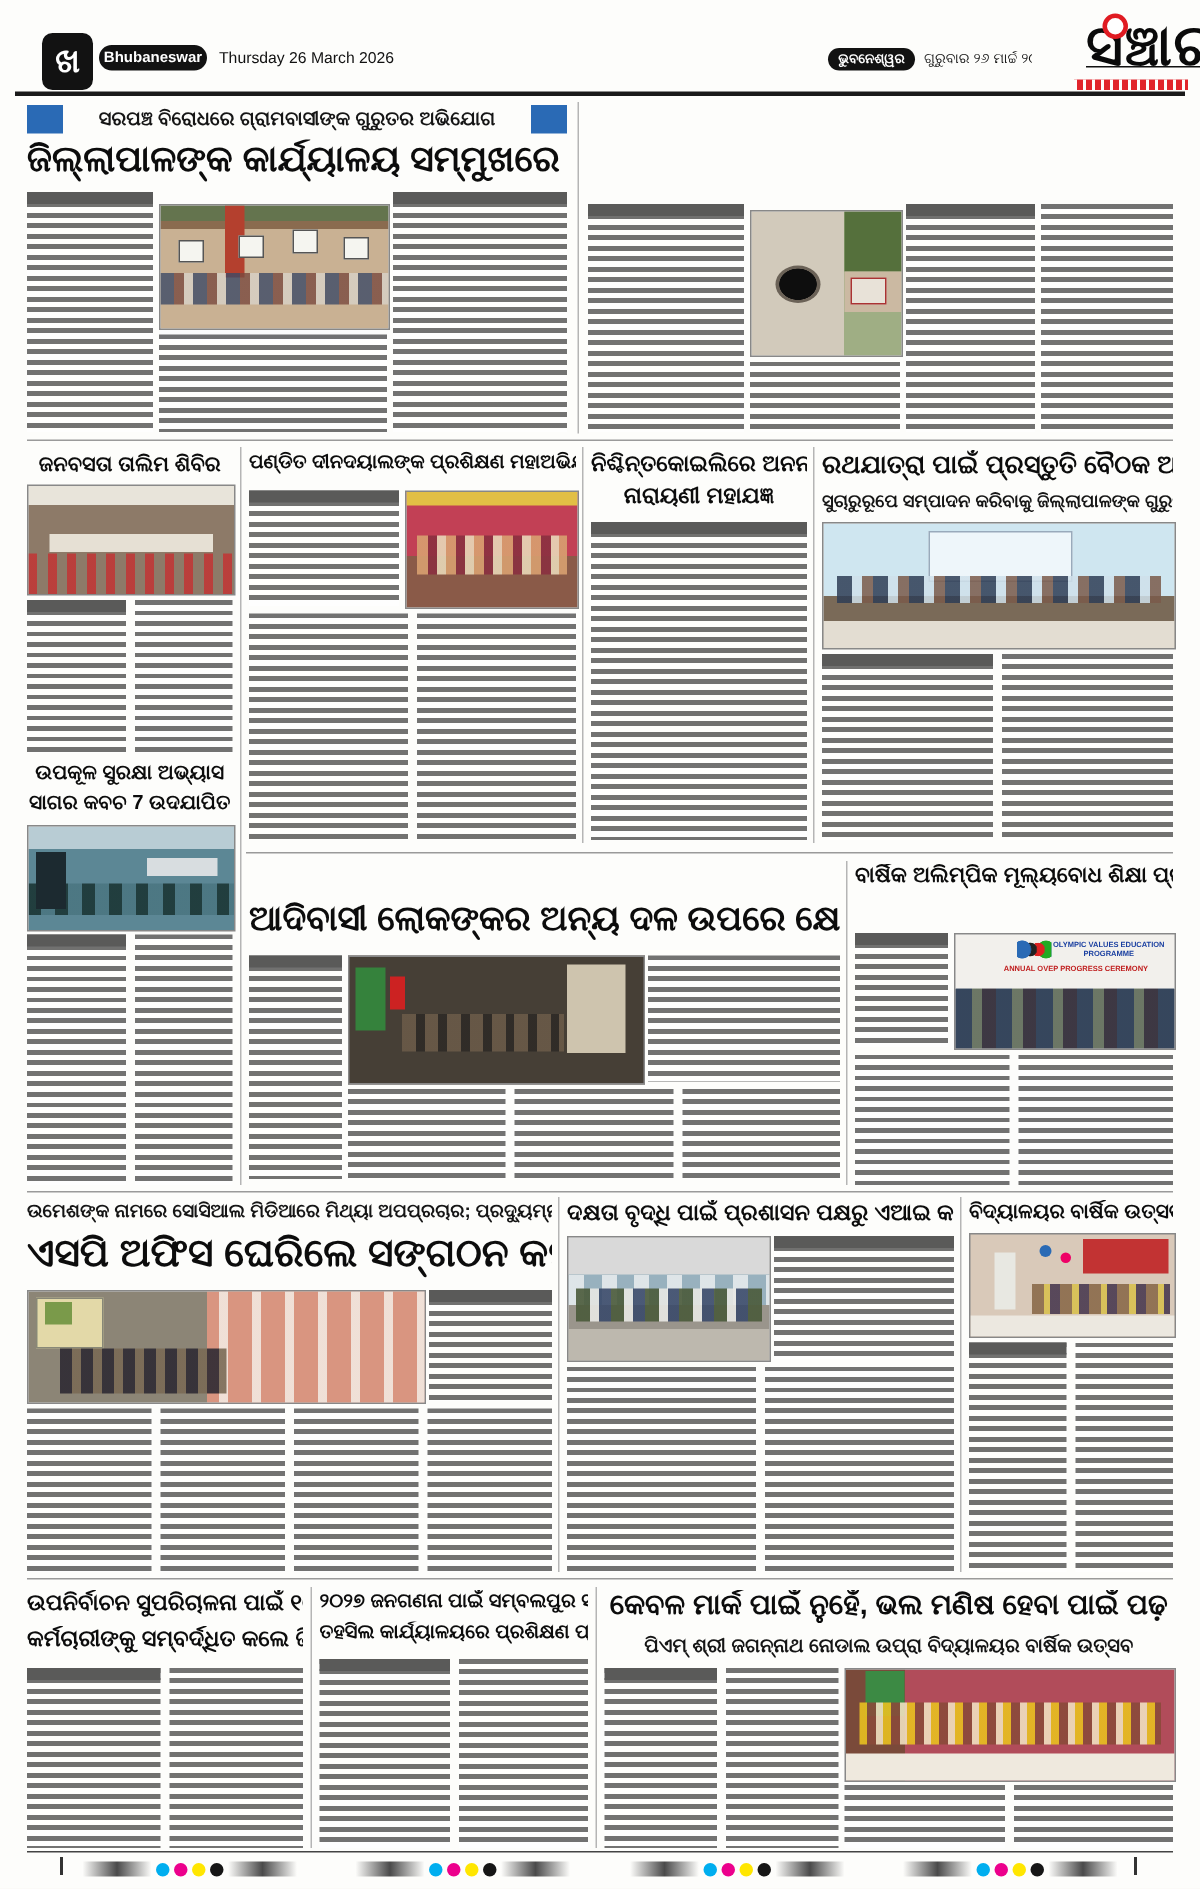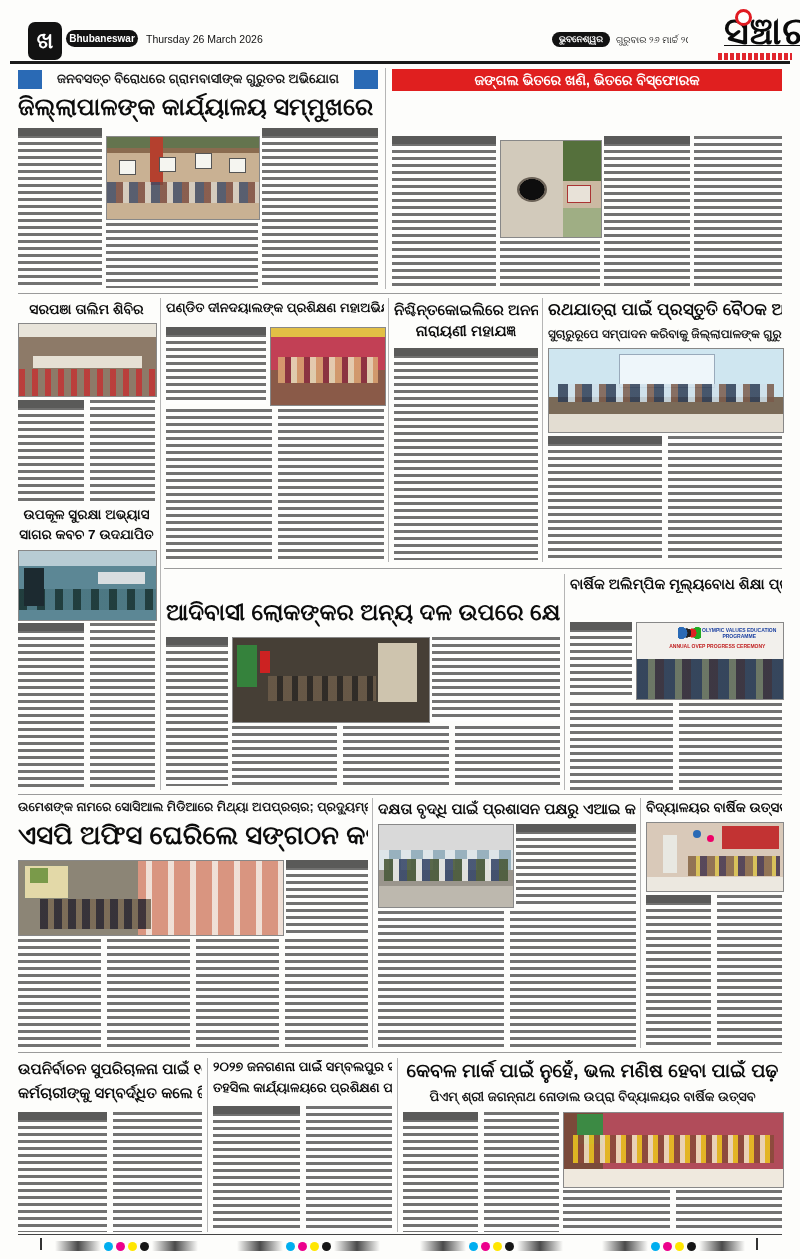--- a/index.html
+++ b/index.html
@@ -75,56 +75,53 @@
 
   <div class="abs clip" style="left:724px;top:12px;width:102px;height:46px;text-decoration:underline;">
     <span class="mast">ସଞ୍ଚାର</span>
   </div>
   <div class="abs mast-ring" style="left:735px;top:9px;"></div>
   <div class="abs mast-strip" style="left:716px;top:53px;width:76px;height:7px;"></div>
 
   <div class="abs rule-h" style="left:10px;top:61px;width:780px;height:3px;"></div>
 
   <div class="abs bluebox" style="left:18px;top:70px;width:24px;height:19px;"></div>
-  <div class="abs kick ctr nw clip" style="left:46px;top:71px;width:304px;font-size:13px;">ଜନବସତ୍ଚ ବିରୋଧରେ ଗ୍ରାମବାସୀଙ୍କ ଗୁରୁତର ଅଭିଯୋଗ</div>
+  <div class="abs kick ctr nw clip" style="left:46px;top:71px;width:304px;font-size:13px;">ସରପଞ୍ଚ ବିରୋଧରେ ଗ୍ରାମବାସୀଙ୍କ ଗୁରୁତର ଅଭିଯୋଗ</div>
   <div class="abs bluebox" style="left:354px;top:70px;width:24px;height:19px;"></div>
   <div class="abs hl ctr nw clip" style="left:18px;top:93px;width:360px;height:31px;font-size:24px;">ଜିଲ୍ଲାପାଳଙ୍କ କାର୍ଯ୍ୟାଳୟ ସମ୍ମୁଖରେ ଧାରଣ</div>
 
   <div class="abs greek first" style="left:18px;top:128px;width:84px;height:160px;"></div>
   <div class="photo p1" style="left:106px;top:136px;width:152px;height:82px;">
     <span class="ph" style="left:28%;top:0;width:9%;height:58%;background:#b4402e;"></span>
     <span class="ph placard" style="left:8%;top:28%;width:10%;height:16%;"></span>
     <span class="ph placard" style="left:34%;top:24%;width:10%;height:16%;"></span>
     <span class="ph placard" style="left:58%;top:20%;width:10%;height:16%;"></span>
     <span class="ph placard" style="left:80%;top:26%;width:10%;height:16%;"></span>
     <span class="ph" style="left:0;top:55%;width:100%;height:26%;background:repeating-linear-gradient(90deg,#3d4a66 0 9px,#7a4a3f 9px 16px,#d8d2c8 16px 22px);opacity:.8;"></span>
   </div>
   <div class="abs greek" style="left:106px;top:223px;width:152px;height:65px;"></div>
   <div class="abs greek first" style="left:262px;top:128px;width:116px;height:160px;"></div>
 
   <div class="abs vdiv" style="left:385px;top:68px;height:221px;"></div>
 
-  <div class="abs redbar nw clip" style="left:392px;top:69px;width:390px;height:22px;font-size:14px;">
-      <span>ଜଙ୍ଗଲ ଭିତରେ ଖଣି, ଭିତରେ ବିସ୍ଫୋରକ</span>
-    </div>
 
   <div class="abs greek first" style="left:392px;top:136px;width:104px;height:152px;"></div>
   <div class="photo p2" style="left:500px;top:140px;width:100px;height:96px;">
     <span class="ph" style="left:16%;top:38%;width:30%;height:26%;background:radial-gradient(ellipse at center,#0e0e0e 0 58%,#6b6257 60% 100%);border-radius:50%;"></span>
     <span class="ph" style="left:62%;top:0;width:38%;height:42%;background:#55703c;"></span>
     <span class="ph" style="left:62%;top:42%;width:38%;height:28%;background:#cbb9a2;"></span>
     <span class="ph" style="left:66%;top:46%;width:22%;height:16%;background:#e8e2d8;border:1px solid #a33;"></span>
   </div>
   <div class="abs greek" style="left:500px;top:241px;width:100px;height:47px;"></div>
   <div class="abs greek first" style="left:604px;top:136px;width:86px;height:152px;"></div>
   <div class="abs greek" style="left:694px;top:136px;width:88px;height:152px;"></div>
 
   <div class="abs rule-thin" style="left:18px;top:293px;width:764px;height:1px;"></div>
 
-  <div class="abs hl ctr nw clip" style="left:18px;top:301px;width:137px;height:19px;font-size:14px;">ସରପଞା ତାଲିମ ଶିବିର</div>
+  <div class="abs hl ctr nw clip" style="left:18px;top:301px;width:137px;height:19px;font-size:14px;">ଜନବସତା ତାଲିମ ଶିବିର</div>
   <div class="photo p3" style="left:18px;top:323px;width:137px;height:72px;">
     <span class="ph" style="left:10%;top:45%;width:80%;height:16%;background:#e6e0d4;"></span>
     <span class="ph" style="left:0;top:62%;width:100%;height:38%;background:repeating-linear-gradient(90deg,#c23434 0 6px,#8d7a68 6px 13px);opacity:.85;"></span>
   </div>
   <div class="cols abs" style="left:18px;top:400px;width:137px;height:102px;">
     <div class="greek first"></div>
     <div class="greek"></div>
   </div>
   <div class="abs hl ctr nw clip" style="left:18px;top:507px;width:137px;height:19px;font-size:13.5px;">ଉପକୂଳ ସୁରକ୍ଷା ଅଭ୍ୟାସ</div>
   <div class="abs hl ctr nw clip" style="left:18px;top:527px;width:137px;height:19px;font-size:13.5px;">ସାଗର କବଚ 7 ଉଦଯାପିତ</div>

